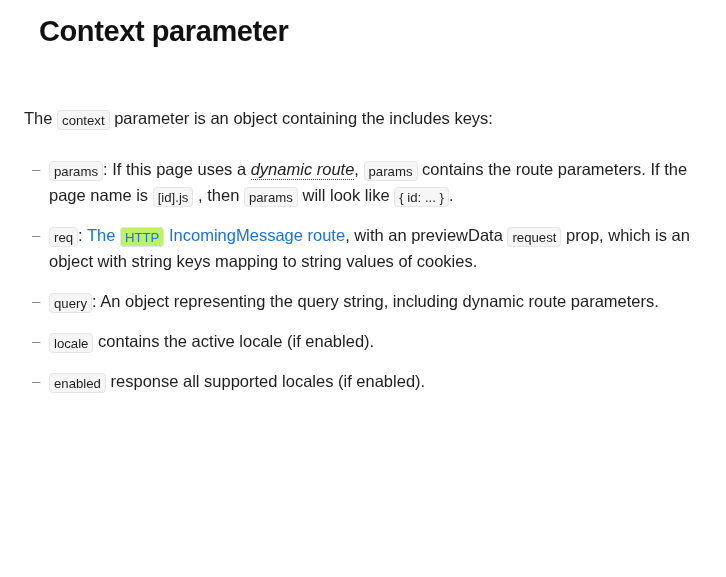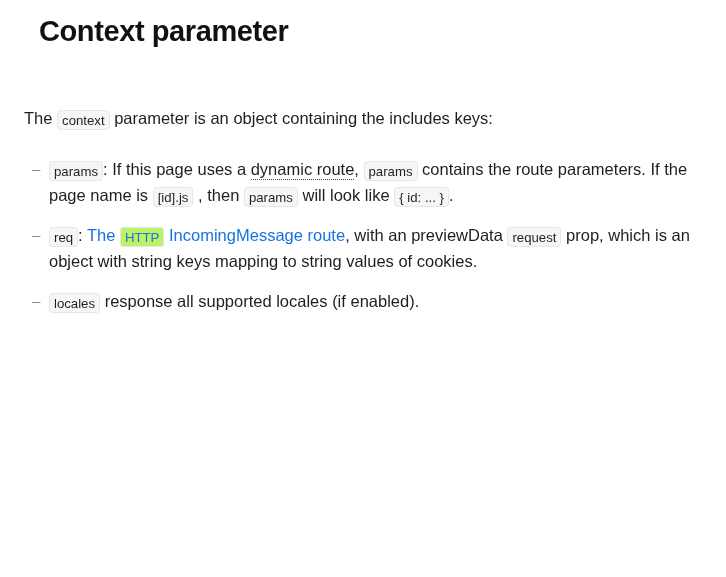--- a/index.html
+++ b/index.html
@@ -70,20 +70,21 @@
     padding: 1.5px 4px;
     color: #1f1f1f;
     white-space: pre;
     text-align: center;
   }
   a.doclink {
     color: #1f1f1f;
     text-decoration: none;
     border-bottom: 1px dotted #4a4a4a;
     padding-bottom: 1px;
+    font-style: italic;
   }
   a.bluelink {
     color: #1773e0;
     text-decoration: none;
   }
   a.bluelink code.chip {
     color: #1773e0;
     background: #bef264;
     border-color: #dfe6f2;
   }
@@ -98,21 +99,23 @@
 
   <p class="intro"><span>The</span> <code class="chip">context</code> <span>parameter is an object containing the includes keys:</span></p>
 
   <ul class="key-list">
 
     <li><code class="chip">params</code><span class="punct">:</span> <span>If this page uses a</span> <a class="doclink" href="#">dynamic route</a><span class="punct">,</span> <code class="chip">params</code> <span>contains the route parameters. If the page name is</span> <code class="chip">[id].js</code> <span>, then</span> <code class="chip">params</code> <span>will look like</span> <code class="chip">{ id: ... }</code><span class="punct">.</span></li>
 
     <li><code class="chip">req</code><span class="punct">:</span> <a class="bluelink" href="#"><span>The</span> <code class="chip">HTTP</code> <span>IncomingMessage route</span></a><span>, with an previewData</span> <code class="chip">request</code> <span>prop, which is an object with string keys mapping to string values of cookies.</span></li>
 
 
+    <li><code class="chip">query</code><span class="punct">:</span> <span>An object representing the query string, including dynamic route parameters.</span></li>
 
 
 
 
+    <li><code class="chip">locale</code> <span>contains the active locale (if enabled).</span></li>
 
-    <li><code class="chip">locales</code> <span>response all supported locales (if enabled).</span></li>
+    <li><code class="chip">enabled</code> <span>response all supported locales (if enabled).</span></li>
 
   </ul>
 </div>
 
 </body></html>

